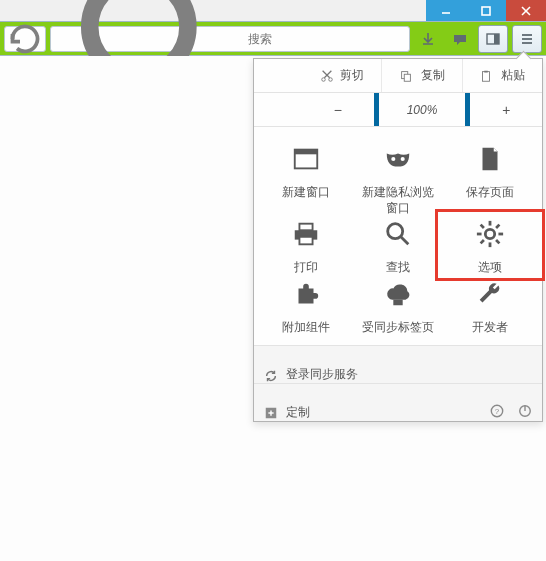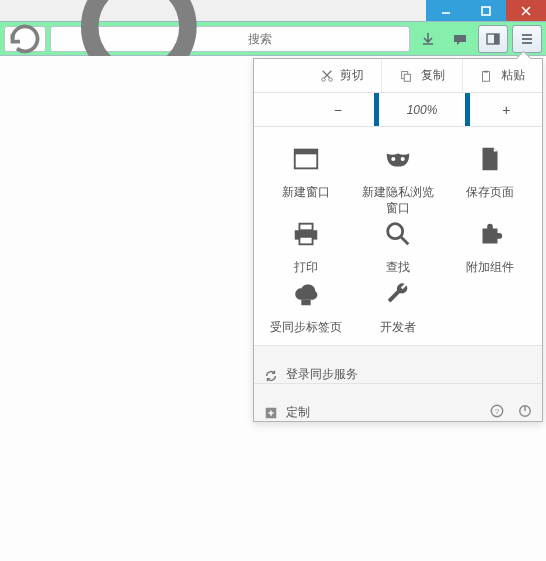--- a/index.html
+++ b/index.html
@@ -27,21 +27,21 @@
     justify-content: center;
     color: #fff;
   }
   .cap-min, .cap-max { background: #33a0db; }
   .cap-close { background: #c94b3d; }
   .cap-btn svg { width: 12px; height: 12px; stroke: #fff; stroke-width: 1.6; fill: none; }
 
   
   .toolbar {
     height: 34px;
-    background: #86efac;
+    background: #84cc16;
     border-bottom: 1px solid #a6bac8;
     display: flex;
     align-items: center;
     padding: 0 4px;
     gap: 4px;
   }
   .reload-btn {
     width: 42px; height: 26px;
     display: flex; align-items: center; justify-content: center;
     background: #fefefe;
@@ -314,20 +314,38 @@
 
       <div class="grid-item">
         <div class="ico">
             <svg viewBox="0 0 32 32">
               <circle cx="13" cy="13" r="8" fill="none" stroke="#595959" stroke-width="3"></circle>
               <line x1="19" y1="19" x2="27" y2="27" stroke="#595959" stroke-width="3"></line>
             </svg>
           </div>
         <div class="lbl">查找</div>
       </div>
+      <div class="grid-item highlight">
+        <div class="ico">
+            <svg viewBox="0 0 32 32">
+              <circle cx="16" cy="16" r="5" fill="none" stroke="#595959" stroke-width="3"></circle>
+              <g stroke="#595959" stroke-width="3">
+                <line x1="16" y1="2" x2="16" y2="7"></line>
+                <line x1="16" y1="25" x2="16" y2="30"></line>
+                <line x1="2" y1="16" x2="7" y2="16"></line>
+                <line x1="25" y1="16" x2="30" y2="16"></line>
+                <line x1="6" y1="6" x2="9.5" y2="9.5"></line>
+                <line x1="22.5" y1="22.5" x2="26" y2="26"></line>
+                <line x1="6" y1="26" x2="9.5" y2="22.5"></line>
+                <line x1="22.5" y1="9.5" x2="26" y2="6"></line>
+              </g>
+            </svg>
+          </div>
+        <div class="lbl">选项</div>
+      </div>
       <div class="grid-item">
         <div class="ico">
             <svg viewBox="0 0 32 32">
               <path d="M8 10h5v-2a3 3 0 1 1 6 0v2h5v5h2a3 3 0 1 1 0 6h-2v5H8z" fill="#595959"></path>
             </svg>
           </div>
         <div class="lbl">附加组件</div>
       </div>
 
       <div class="grid-item">

